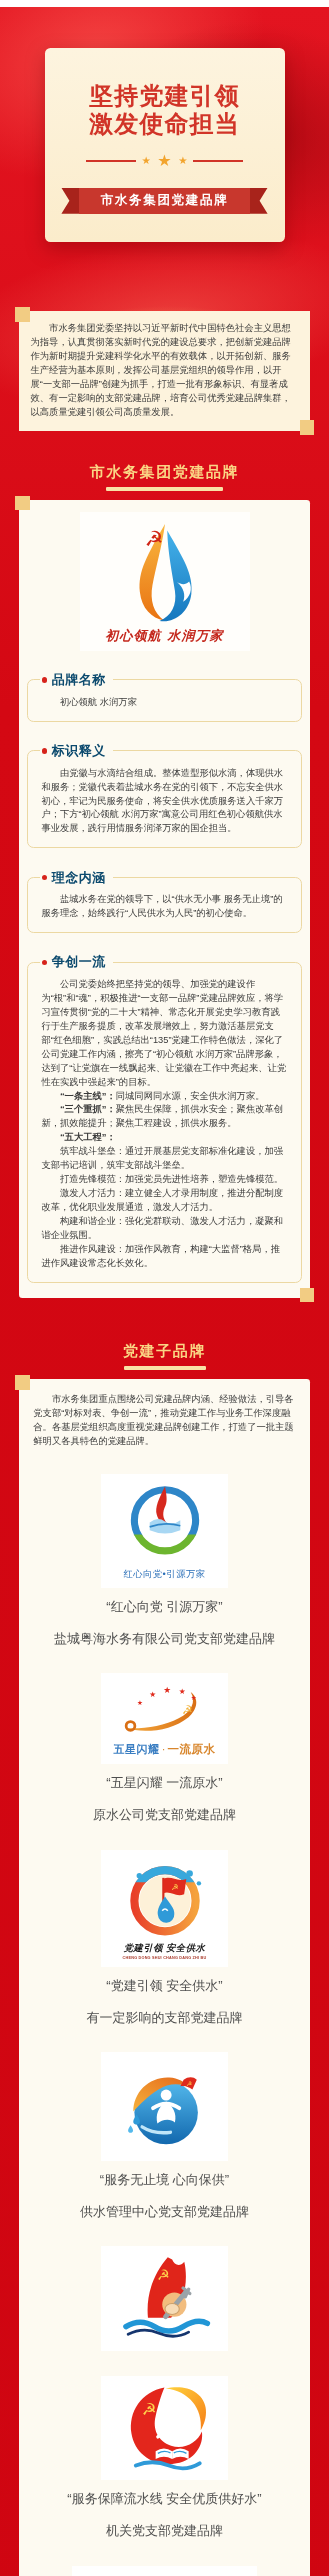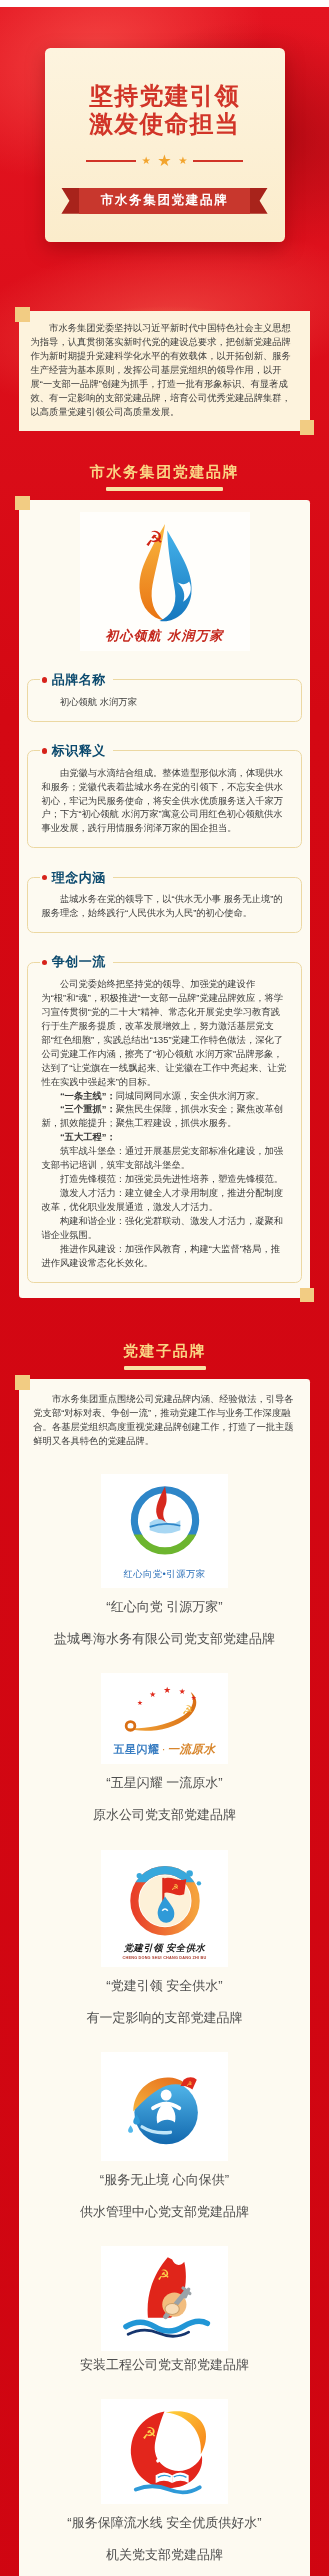--- a/index.html
+++ b/index.html
@@ -49,21 +49,21 @@
   .brand{margin-top:25px;text-align:center;}
   .tile{width:119px;margin:0 auto;background:#ffffff;padding:7.7px 4.4px 6.6px;}
   .tile.wide{width:176px;}
   .cap{font-size:13px;color:#4e4e4e;line-height:1.45;margin:13px;}
   .cap1{margin-top:10px;}
   .cap2{margin-top:5px;}
   .logo-word-blue{color:#2a6fb8;font-weight:normal;font-size:9.3px;letter-spacing:0.5px;margin-top:3.3px;}
   .logo-row{margin-top:2.2px;display:flex;justify-content:center;align-items:baseline;gap:2.2px;}
   .t-blue{color:#3a7ec2;font-weight:bold;font-size:11px;letter-spacing:0.5px;}
   .t-dot{color:#d8862c;font-size:11px;}
-  .t-orange{color:#d8862c;font-family:"DejaVu Serif",serif;font-style:italic;font-weight:bold;font-size:11.5px;letter-spacing:0.5px;}
+  .t-orange{color:#d8862c;font-family:"DejaVu Serif",serif;font-weight:bold;font-size:11.5px;letter-spacing:0.5px;}
   .c-main{font-size:9.3px;font-weight:bold;font-style:italic;color:#1c1c1c;letter-spacing:0.5px;margin-top:2.2px;}
   .c-sub{font-size:3.8px;font-weight:bold;color:#aa3b2c;letter-spacing:0.2px;margin-top:1.6px;}
 </style>
 </head>
 <body>
 
 <div class="page">
   <div class="strip"></div>
 
   <div class="red-wrap">
@@ -281,21 +281,20 @@
             <path d="M92 6 C66 36 52 74 56 116 L98 116 C122 92 130 48 122 14 C114 24 104 20 100 10 Z" fill="#e0251a"></path>
             <text x="84" y="48" font-size="26" fill="#ffd34d" text-anchor="middle">☭</text>
             <circle cx="104" cy="92" r="22" fill="#f2bd7e"></circle>
             <path d="M88 114 L124 70" stroke="#9aa3a8" stroke-width="9" stroke-linecap="round"></path>
             <path d="M120 62 l12 10 M130 64 l-6 14" stroke="#9aa3a8" stroke-width="6" fill="none" stroke-linecap="round"></path>
             <ellipse cx="100" cy="100" rx="13" ry="10" fill="#f7dcb6" stroke="#caa06a" stroke-width="2"></ellipse>
             <path d="M16 132 Q42 116 68 132 T120 132 T164 126" stroke="#2196d6" stroke-width="10" fill="none" stroke-linecap="round"></path>
             <path d="M20 146 Q48 132 76 144 T130 142" stroke="#15356e" stroke-width="5" fill="none" stroke-linecap="round"></path>
           </svg>
         </div>
-        <p class="cap cap2">安装工程公司党支部党建品牌</p>
       </div>
 
       <div class="brand">
         <div class="tile">
           <svg width="96" height="88" viewBox="0 0 174 160">
             <defs>
                 <linearGradient id="gYel" x1="0" y1="0" x2="1" y2="1">
                   <stop offset="0" stop-color="#ffd23d"></stop>
                   <stop offset="1" stop-color="#f67f17"></stop>
                 </linearGradient>

